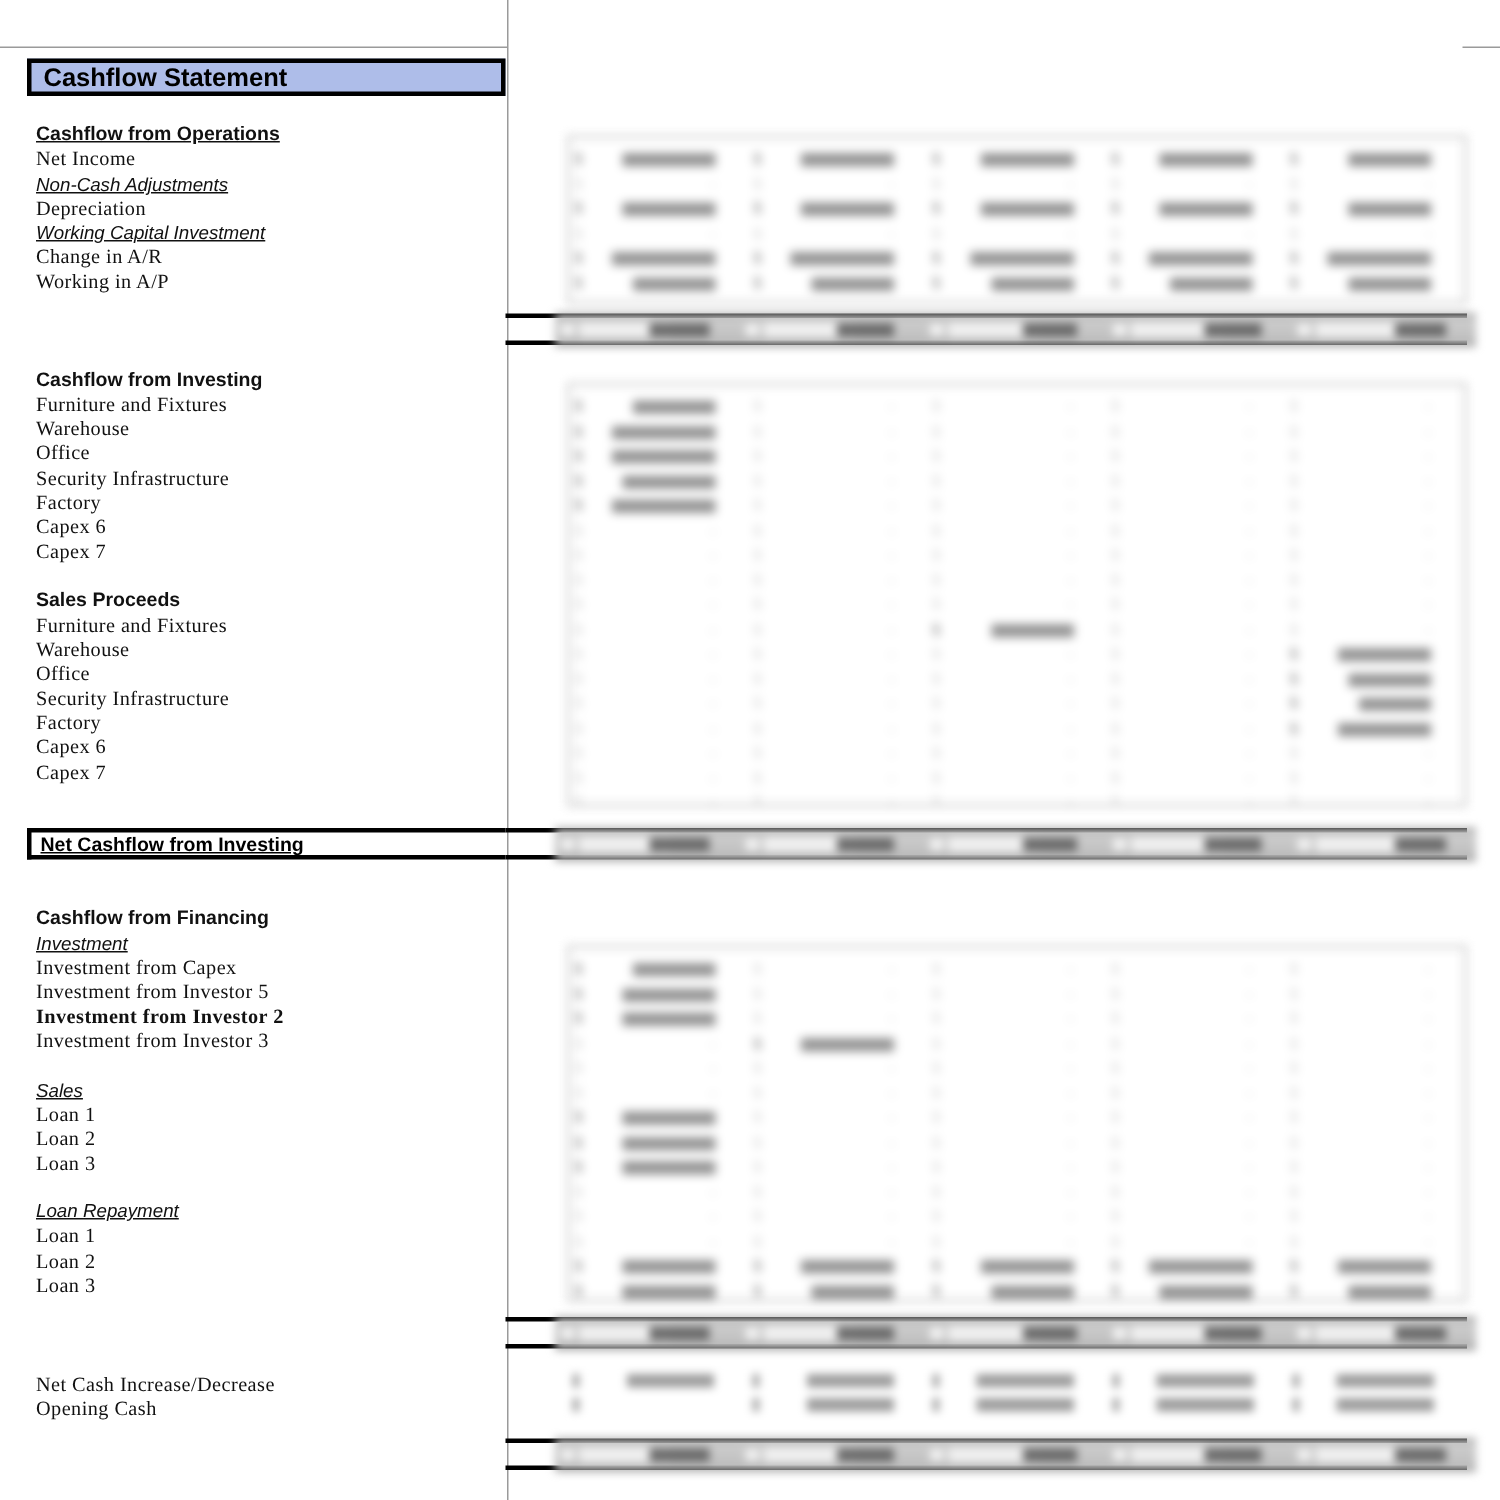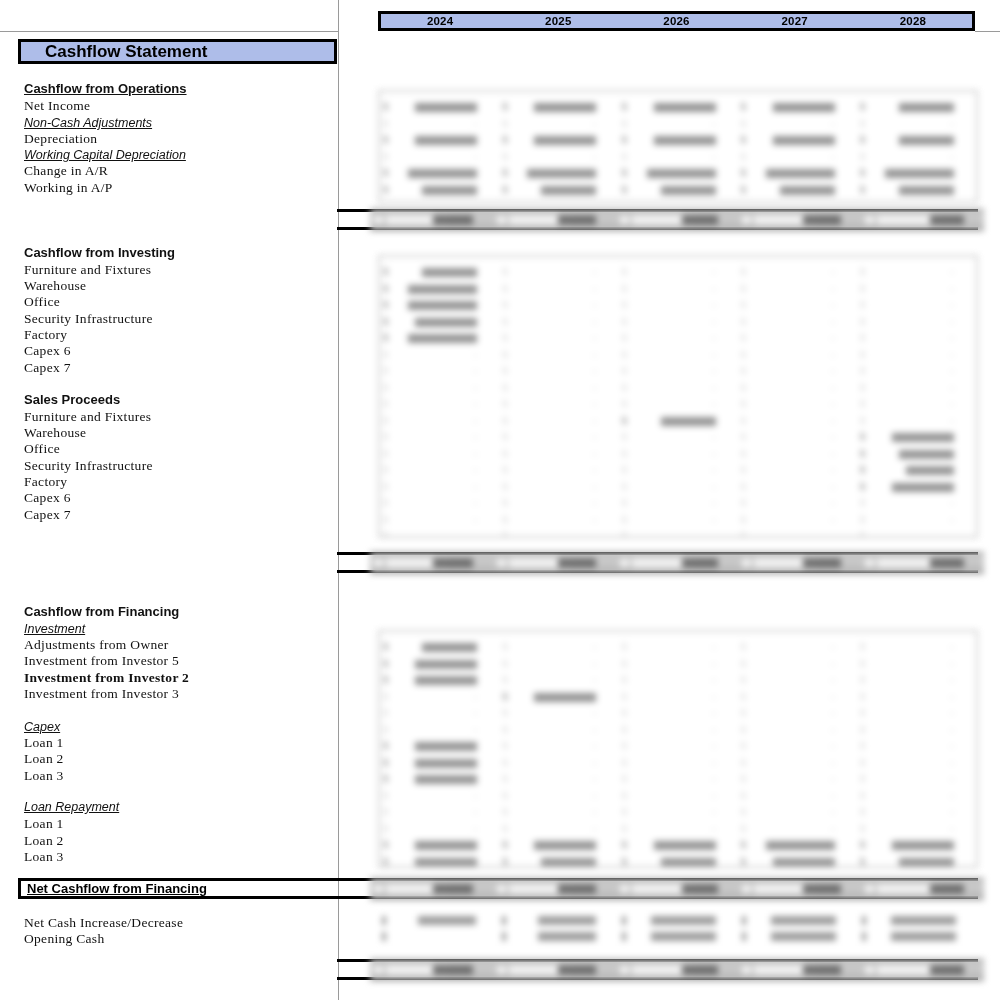--- a/index.html
+++ b/index.html
@@ -34,21 +34,21 @@
     letter-spacing:.2px;
   }
 
   
   #title{
     position:absolute;left:18px;top:39px;width:319px;height:25px;
     background:#aebde9;
     border:3px solid #000;
     box-sizing:border-box;
     display:flex;align-items:center;
-    padding-left:24px;
+    padding-left:8px;
     font-family:"Liberation Sans", sans-serif;
     font-weight:bold;font-size:17px;color:#000;
   }
 
   
   .lbl{
     position:absolute;left:24px;
     font-size:13.5px;color:#111;
     white-space:nowrap;
     line-height:16px;
@@ -166,35 +166,28 @@
 </style>
 </head>
 <body>
 
 <div id="sheet">
 
   <div class="vline" style="left:338px;"></div>
   <div class="hline" style="top:31px;width:338px;"></div>
   <div class="hline" style="top:31px;left:975px;width:25px;"></div>
 
-  <div id="yearbar">
-    <div class="ycell">2024</div>
-    <div class="ycell">2025</div>
-    <div class="ycell">2026</div>
-    <div class="ycell">2027</div>
-    <div class="ycell">2028</div>
-  </div>
 
   <div id="title">Cashflow Statement</div>
 
   <div class="lbl secu" style="top:81px;">Cashflow from Operations</div>
   <div class="lbl item" style="top:98px;">Net Income</div>
   <div class="lbl ital" style="top:115px;">Non-Cash Adjustments</div>
   <div class="lbl item" style="top:131px;">Depreciation</div>
-  <div class="lbl ital" style="top:147px;">Working Capital Depreciation</div>
+  <div class="lbl ital" style="top:147px;">Working Capital Investment</div>
   <div class="lbl item" style="top:163px;">Change in A/R</div>
   <div class="lbl item" style="top:180px;">Working in A/P</div>
 
   <div class="datablk" id="blk-ops" style="left:378px;top:90px;width:600px;height:113px;">
       <div class="drow" style="top: 6px;">
         <div class="dcell">
           <span class="cur" style="color: rgb(106, 106, 106);">$</span>
           <span class="val"><span style="display: inline-block; height: 9px; width: 62px; background: rgb(141, 141, 141); vertical-align: middle;"></span></span>
         </div>
         <div class="dcell">
@@ -743,20 +736,23 @@
           <span class="cur" style="color: rgb(207, 207, 207);">$</span>
           <span class="val empty">-</span>
         </div>
         <div class="dcell">
           <span class="cur" style="color: rgb(207, 207, 207);">$</span>
           <span class="val empty">-</span>
         </div>
       </div>
     </div>
 
+  <div class="totalbar" style="top:552px;">
+    <span>Net Cashflow from Investing</span>
+  </div>
   <div class="totalbar-ext" style="top:552px;"></div>
   <div class="totrow" id="tot-inv" style="top:552px;">
       <div class="tcell">
         <span class="tpad"></span>
         <span class="tcur"></span>
         <span class="tval" style="width: 40px;"></span>
       </div>
       <div class="tcell">
         <span class="tpad"></span>
         <span class="tcur"></span>
@@ -774,26 +770,26 @@
       </div>
       <div class="tcell">
         <span class="tpad"></span>
         <span class="tcur"></span>
         <span class="tval" style="width: 34px;"></span>
       </div>
     </div>
 
   <div class="lbl sec" style="top:604px;">Cashflow from Financing</div>
   <div class="lbl ital" style="top:621px;">Investment</div>
-  <div class="lbl item" style="top:637px;">Adjustments from Owner</div>
+  <div class="lbl item" style="top:637px;">Investment from Capex</div>
   <div class="lbl item" style="top:653px;">Investment from Investor 5</div>
   <div class="lbl item" style="top:670px;font-weight:bold;">Investment from Investor 2</div>
   <div class="lbl item" style="top:686px;">Investment from Investor 3</div>
 
-  <div class="lbl ital" style="top:719px;">Capex</div>
+  <div class="lbl ital" style="top:719px;">Sales</div>
   <div class="lbl item" style="top:735px;">Loan 1</div>
   <div class="lbl item" style="top:751px;">Loan 2</div>
   <div class="lbl item" style="top:768px;">Loan 3</div>
 
   <div class="lbl ital" style="top:799px;">Loan Repayment</div>
   <div class="lbl item" style="top:816px;">Loan 1</div>
   <div class="lbl item" style="top:833px;">Loan 2</div>
   <div class="lbl item" style="top:849px;">Loan 3</div>
 
   <div class="datablk" id="blk-fin" style="left:378px;top:630px;width:600px;height:238px;">
@@ -1100,23 +1096,20 @@
           <span class="cur" style="color: rgb(106, 106, 106);">$</span>
           <span class="val"><span style="display: inline-block; height: 9px; width: 62px; background: rgb(141, 141, 141); vertical-align: middle;"></span></span>
         </div>
         <div class="dcell">
           <span class="cur" style="color: rgb(106, 106, 106);">$</span>
           <span class="val"><span style="display: inline-block; height: 9px; width: 55px; background: rgb(141, 141, 141); vertical-align: middle;"></span></span>
         </div>
       </div>
     </div>
 
-  <div class="totalbar" style="top:878px;">
-    <span>Net Cashflow from Financing</span>
-  </div>
   <div class="totalbar-ext" style="top:878px;"></div>
   <div class="totrow" id="tot-fin" style="top:878px;">
       <div class="tcell">
         <span class="tpad"></span>
         <span class="tcur"></span>
         <span class="tval" style="width: 40px;"></span>
       </div>
       <div class="tcell">
         <span class="tpad"></span>
         <span class="tcur"></span>

